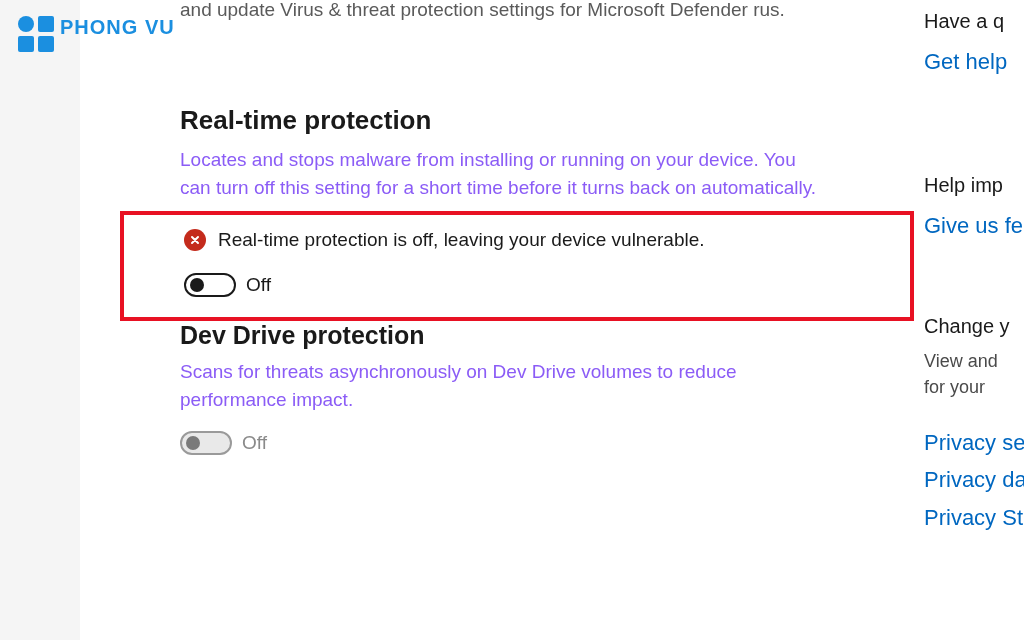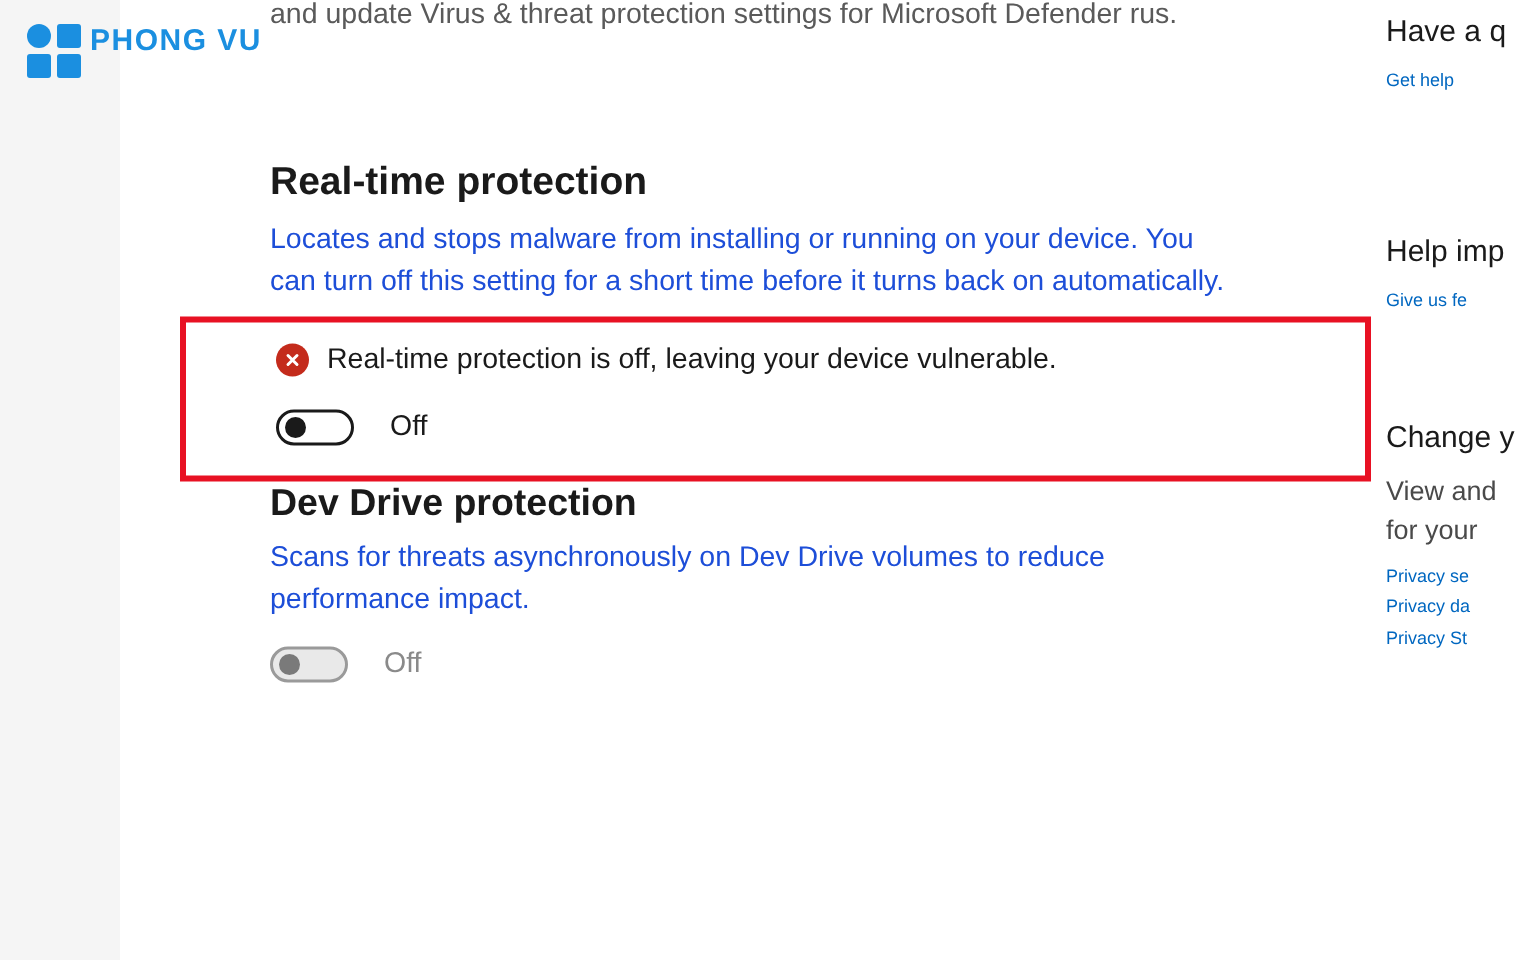--- a/index.html
+++ b/index.html
@@ -70,21 +70,21 @@
 
   
   .section { margin-top: 80px; }
   .section h2 {
     font-size: 26px;
     font-weight: 600;
     color: #1a1a1a;
     margin-bottom: 10px;
   }
   .section-desc {
-    color: #1d4ed8;
+    color: #8b5cf6;
     font-size: 19px;
     line-height: 1.5;
     margin-bottom: 8px;
     max-width: 640px;
   }
 
   
   .highlight-box {
     border: 4px solid #e81123;
     padding: 14px 8px 20px 8px;
@@ -116,21 +116,21 @@
   }
   .warning-text {
     font-size: 19px;
     color: #1a1a1a;
   }
 
   
   .toggle-row {
     display: flex;
     align-items: center;
-    gap: 24px;
+    gap: 10px;
   }
   .toggle {
     width: 52px;
     height: 24px;
     border: 2px solid #1a1a1a;
     border-radius: 12px;
     position: relative;
     background: #fff;
     cursor: pointer;
   }
@@ -178,21 +178,21 @@
     color: #1a1a1a;
     margin-bottom: 10px;
   }
   .rp-text {
     font-size: 18px;
     color: #4a4a4a;
     line-height: 1.45;
   }
   .rp-link {
     color: #0067c0;
-    font-size: 12px;
+    font-size: 22px;
     cursor: pointer;
     display: block;
     line-height: 1.7;
   }
 
   .right-panel .rp-group.first { margin-top: -2px; }
   .right-panel .rp-group.second { margin-top: 94px; }
   .right-panel .rp-group.third { margin-top: 70px; }
 </style>
 </head>
@@ -258,19 +258,19 @@
     </div>
 
     <div class="rp-group second">
       <div class="rp-heading">Help imp</div>
       <span class="rp-link">Give us fe</span>
     </div>
 
     <div class="rp-group third">
       <div class="rp-heading">Change y</div>
       <div class="rp-text">View and</div>
-      <div class="rp-text" style="margin-bottom:8px">for your </div>
+      <div class="rp-text" style="margin-bottom:24px">for your </div>
       <span class="rp-link">Privacy se</span>
       <span class="rp-link">Privacy da</span>
       <span class="rp-link">Privacy St</span>
     </div>
   </div>
 </div>
 
 </body></html>

